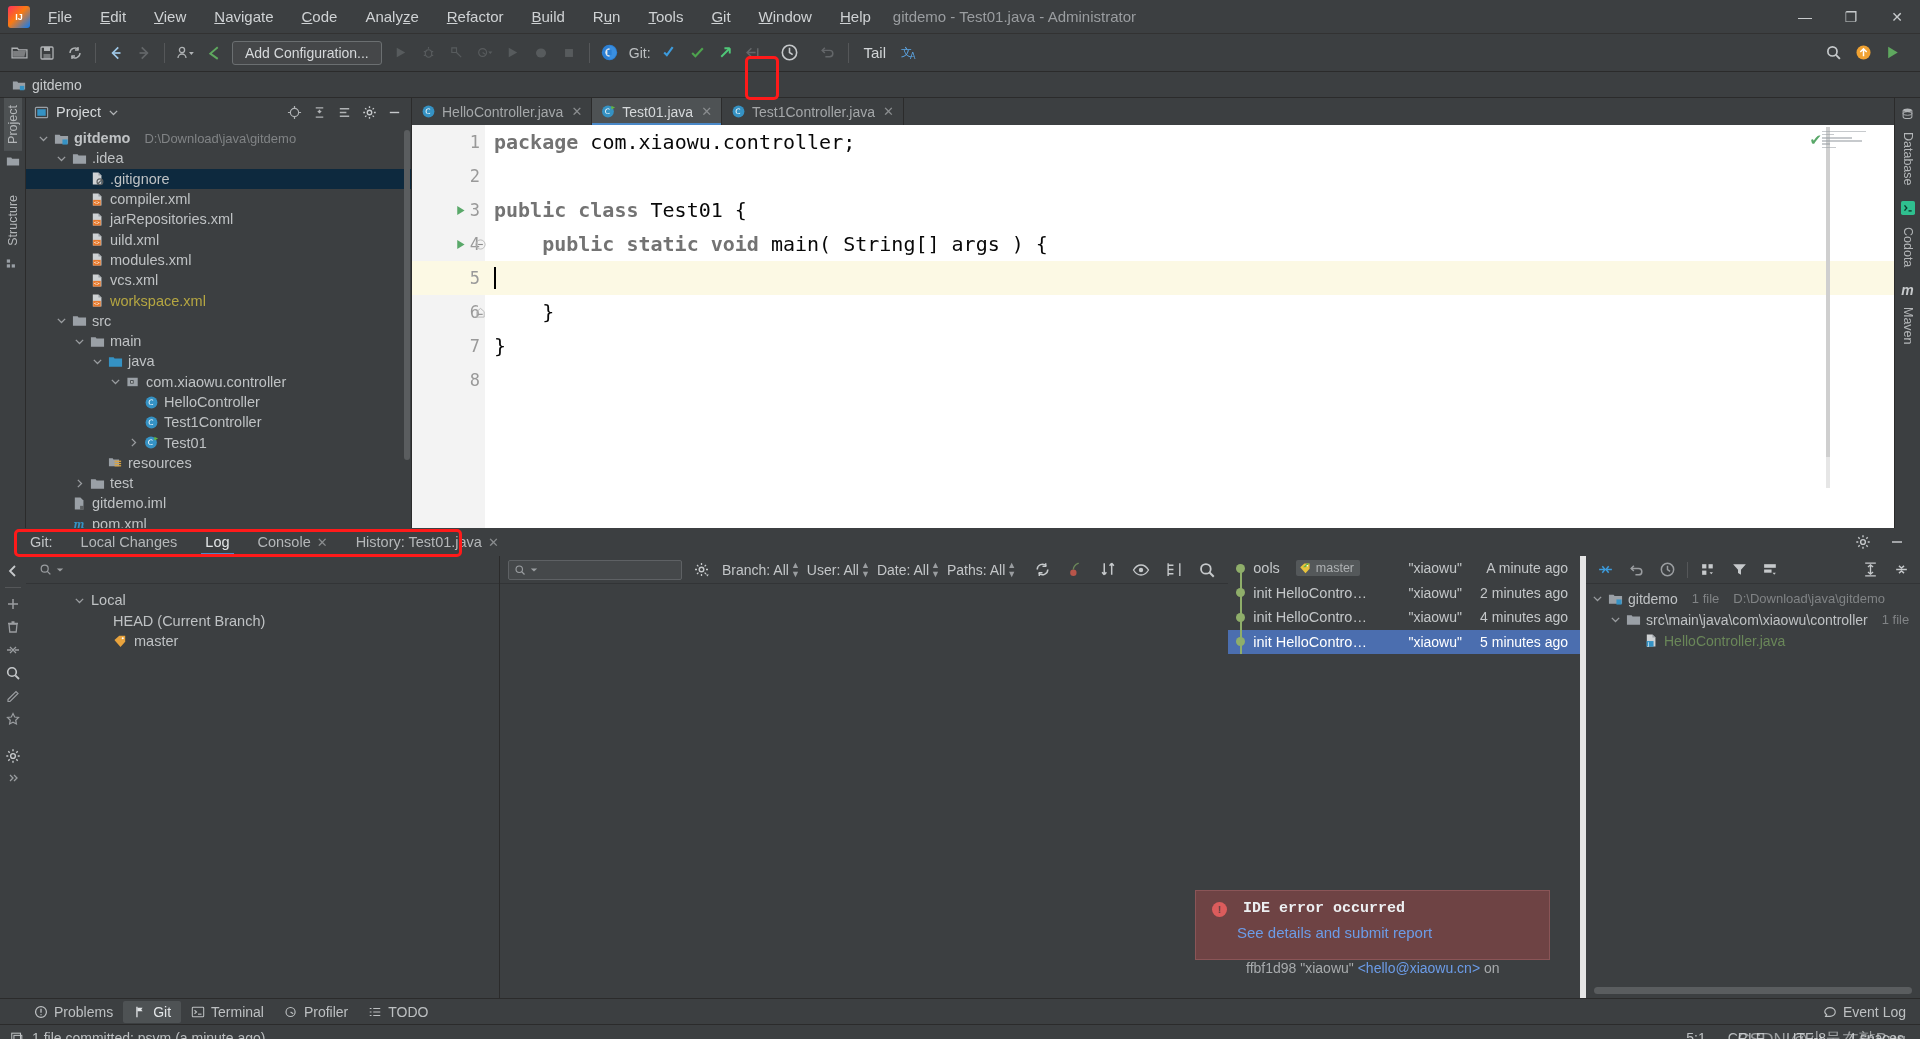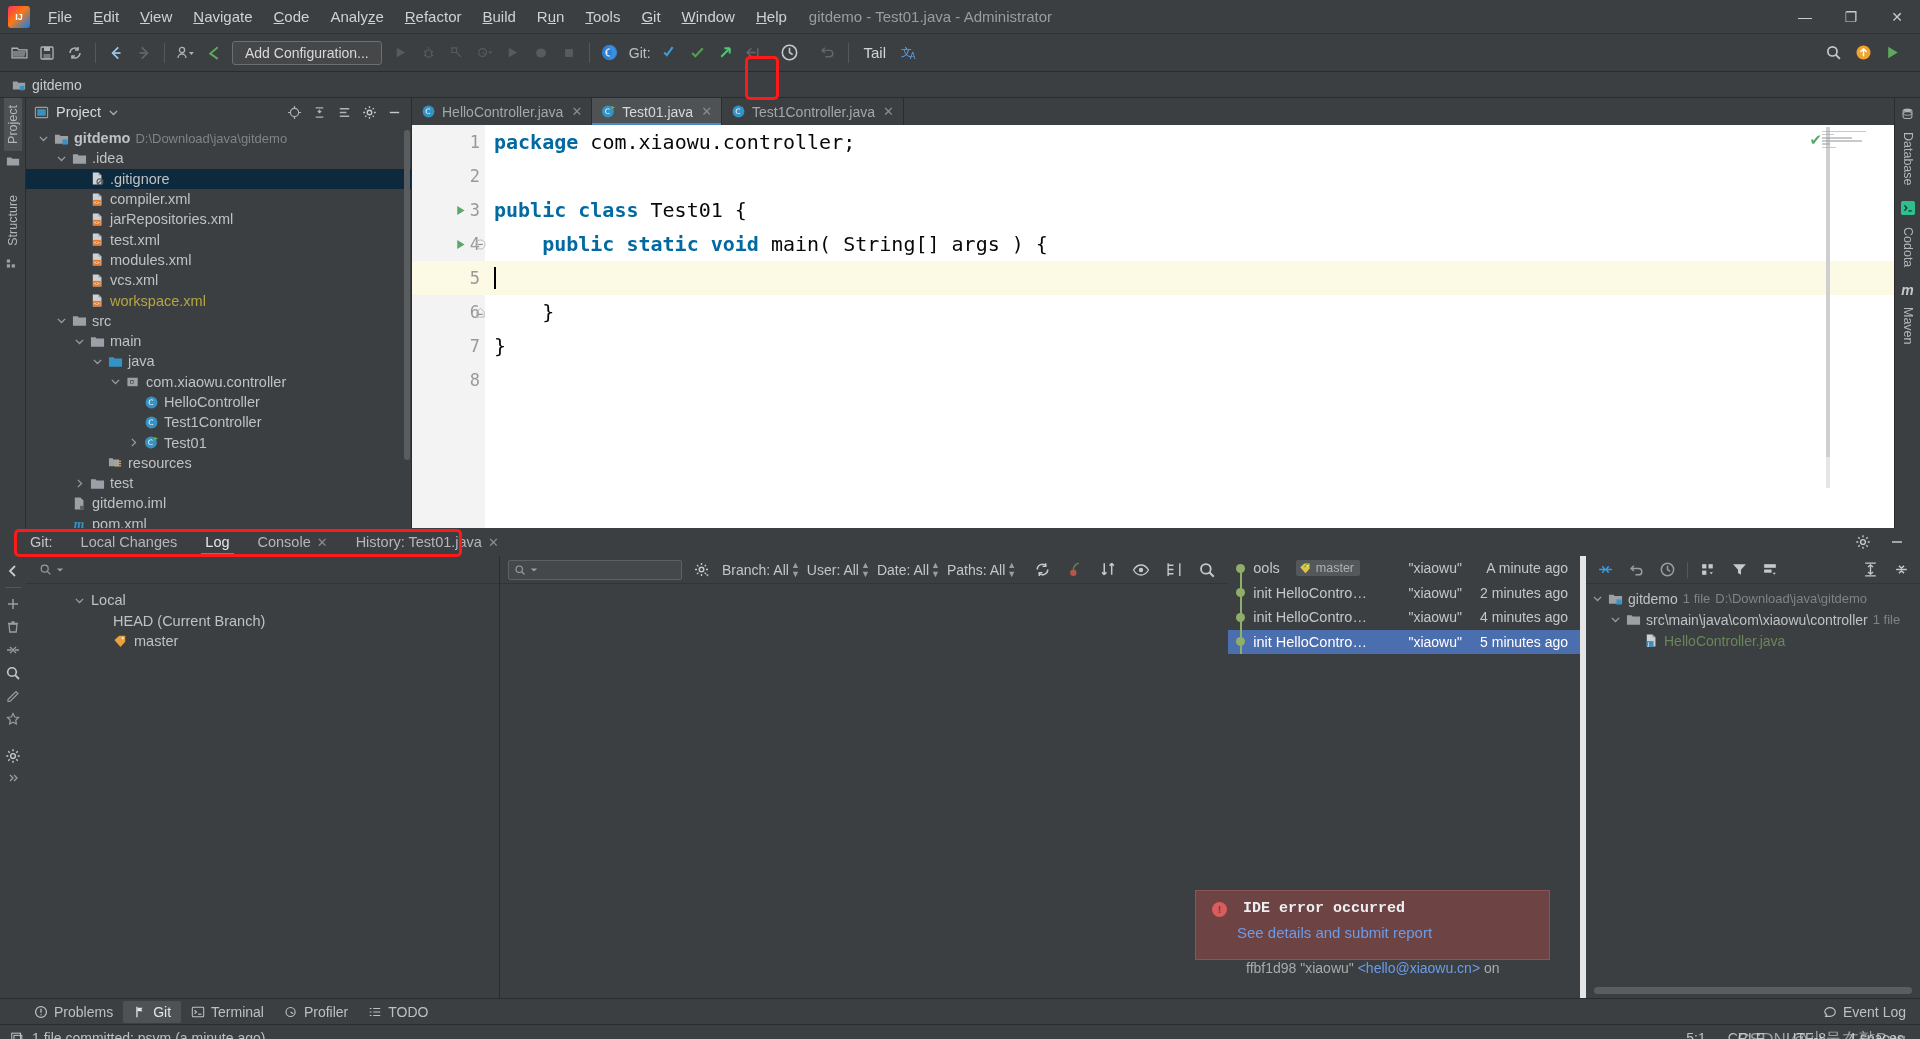--- a/index.html
+++ b/index.html
@@ -18,21 +18,21 @@
     height:34px; background:#3c3f41; display:flex; align-items:center;
     border-bottom:1px solid #323232; position:relative;
   }
   .ij-logo{
     width:22px;height:22px;margin:0 8px 0 8px;border-radius:3px;
     background:linear-gradient(135deg,#fe315d 0%,#f97a12 45%,#087cfa 100%);
     position:relative;flex:none;
   }
   .ij-logo::after{content:"IJ";position:absolute;inset:0;color:#fff;font-size:9px;
     font-weight:bold;display:flex;align-items:center;justify-content:center;}
-  .menubar{ display:flex; align-items:center; gap:1px; }
+  .menubar{ display:flex; align-items:center; gap:8px; }
   .menu-item{ padding:4px 10px; font-size:15px; color:#cfd2d4; cursor:default; white-space:nowrap;}
   .menu-item u{ text-decoration:underline; }
   .win-title{ margin-left:12px; color:#9a9da0; font-size:15px; white-space:nowrap;}
   .win-controls{ position:absolute; right:0; top:0; height:34px; display:flex; align-items:center;}
   .wbtn{ width:46px;height:34px;display:flex;align-items:center;justify-content:center;color:#c8cbcd;font-size:14px;}
 
   
   .toolbar{
     height:38px; background:#3c3f41; display:flex; align-items:center; gap:2px;
     padding:0 6px; border-bottom:1px solid #2b2b2b; position:relative;
@@ -79,21 +79,21 @@
   .projpanel{ width:386px; background:#3c3f41; display:flex;flex-direction:column; flex:none; border-right:1px solid #2b2b2b;}
   .pp-head{ height:28px; display:flex; align-items:center; gap:7px; padding:0 6px 0 8px; }
   .pp-title{ font-size:14.5px; color:#d6d9db; }
   .pp-tools{ margin-left:auto; display:flex; align-items:center; gap:3px;}
   .pp-tools .tb{ width:22px;height:22px;}
   .tree{ flex:1; overflow:hidden; padding-top:2px; position:relative;}
   .row{ height:20.3px; display:flex; align-items:center; gap:5px; font-size:14.5px; color:#bfc2c4; padding-right:6px; white-space:nowrap;}
   .row.sel{ background:#0d293e; }
   .row .twisty{ width:11px; height:11px; flex:none; color:#9a9da0; }
   .ficon{ width:15px;height:15px;flex:none; }
-  .dimpath{ color:#808385; font-size:13px; margin-left:0;}
+  .dimpath{ color:#808385; font-size:13px; margin-left:9px;}
   .yellow{ color:#b5a642; }
   .bold{ font-weight:bold; }
   .pscroll{ position:absolute; right:1px; top:4px; width:6px; height:330px; background:#5a5d5f; border-radius:3px;}
 
   
   .editor{ flex:1; display:flex; flex-direction:column; min-width:0; background:#ffffff;}
   .tabs{ height:27px; background:#3c3f41; display:flex; align-items:stretch; flex:none;}
   .tab{ display:flex;align-items:center; gap:6px; padding:0 9px; font-size:14px; color:#a4a7a9; border-right:1px solid #2b2b2b; position:relative;}
   .tab.active{ background:#4e5254; color:#d6d9db; }
   .tab.active::after{ content:""; position:absolute; left:0;right:0;bottom:0;height:2px;background:#4a88c7;}
@@ -101,21 +101,21 @@
   .code-area{ flex:1; display:flex; position:relative; background:#fff; overflow:hidden;}
   .gutter{ width:73px; background:#f3f3f3; flex:none; position:relative; }
   .gln{ height:34px; display:flex; align-items:center; justify-content:flex-end; padding-right:5px;
         font-family:"DejaVu Sans Mono", monospace; font-size:17px; color:#999999;}
   .grun{ position:absolute; left:42px; width:14px; height:34px; display:flex;align-items:center;}
   .gfold{ position:absolute; left:62px; width:12px; height:34px; display:flex;align-items:center;justify-content:center;}
   .codelines{ flex:1; position:relative; }
   .cl{ height:34px; display:flex; align-items:center; padding-left:9px;
        font-family:"DejaVu Sans Mono", monospace; font-size:20px; color:#080808; white-space:pre;}
   .cl.cur{ background:#fcf9e4; }
-  .kw{ color:#0369a1; font-weight:bold; }
+  .kw{ color:#737373; font-weight:bold; }
   .caret{ display:inline-block; width:2px; height:22px; background:#000; vertical-align:-4px;}
   .minimap{ position:absolute; right:16px; top:4px; width:56px; height:28px; opacity:.55;}
   .mmline{ height:1.6px; background:#9aa0a6; margin:1.6px 0; }
   .insp-ok{ position:absolute; right:72px; top:6px; color:#59a869; font-size:15px;}
   .ed-scrollbar{ position:absolute; right:64px; top:2px; bottom:40px; width:4px; background:#e6e6e6;}
   .ed-thumb{ position:absolute; right:64px; top:2px; width:4px; height:330px; background:#cfcfcf;}
 
   
   .gitwin{ height:470px; background:#3c3f41; display:flex; flex-direction:column; }
   .gw-head{ height:28px; display:flex; align-items:center; gap:0; padding-left:24px; position:relative;}
@@ -505,21 +505,21 @@
             <span>jarRepositories.xml</span>
           </div>
           <div class="row" style="padding-left: 48px;">
             <svg width="11" height="11" viewBox="0 0 12 12" class="twisty"></svg>
             <svg width="15" height="15" viewBox="0 0 16 16" class="ficon">
               <path d="M3 1.5h6l3.2 3.2V14.5H3z" fill="#cfd2d4"></path>
               <path d="M9 1.5l3.2 3.2H9z" fill="#9aa0a6"></path>
               <rect x="3.4" y="8.4" width="8" height="6" fill="#e8792b"></rect>
               <text x="4.2" y="13.2" font-size="5" fill="#fff" font-family="DejaVu Sans Mono">&lt;&gt;</text>
             </svg>
-            <span>test.xml</span>
+            <span>uild.xml</span>
           </div>
           <div class="row" style="padding-left: 48px;">
             <svg width="11" height="11" viewBox="0 0 12 12" class="twisty"></svg>
             <svg width="15" height="15" viewBox="0 0 16 16" class="ficon">
               <path d="M3 1.5h6l3.2 3.2V14.5H3z" fill="#cfd2d4"></path>
               <path d="M9 1.5l3.2 3.2H9z" fill="#9aa0a6"></path>
               <rect x="3.4" y="8.4" width="8" height="6" fill="#e8792b"></rect>
               <text x="4.2" y="13.2" font-size="5" fill="#fff" font-family="DejaVu Sans Mono">&lt;&gt;</text>
             </svg>
             <span>modules.xml</span>

